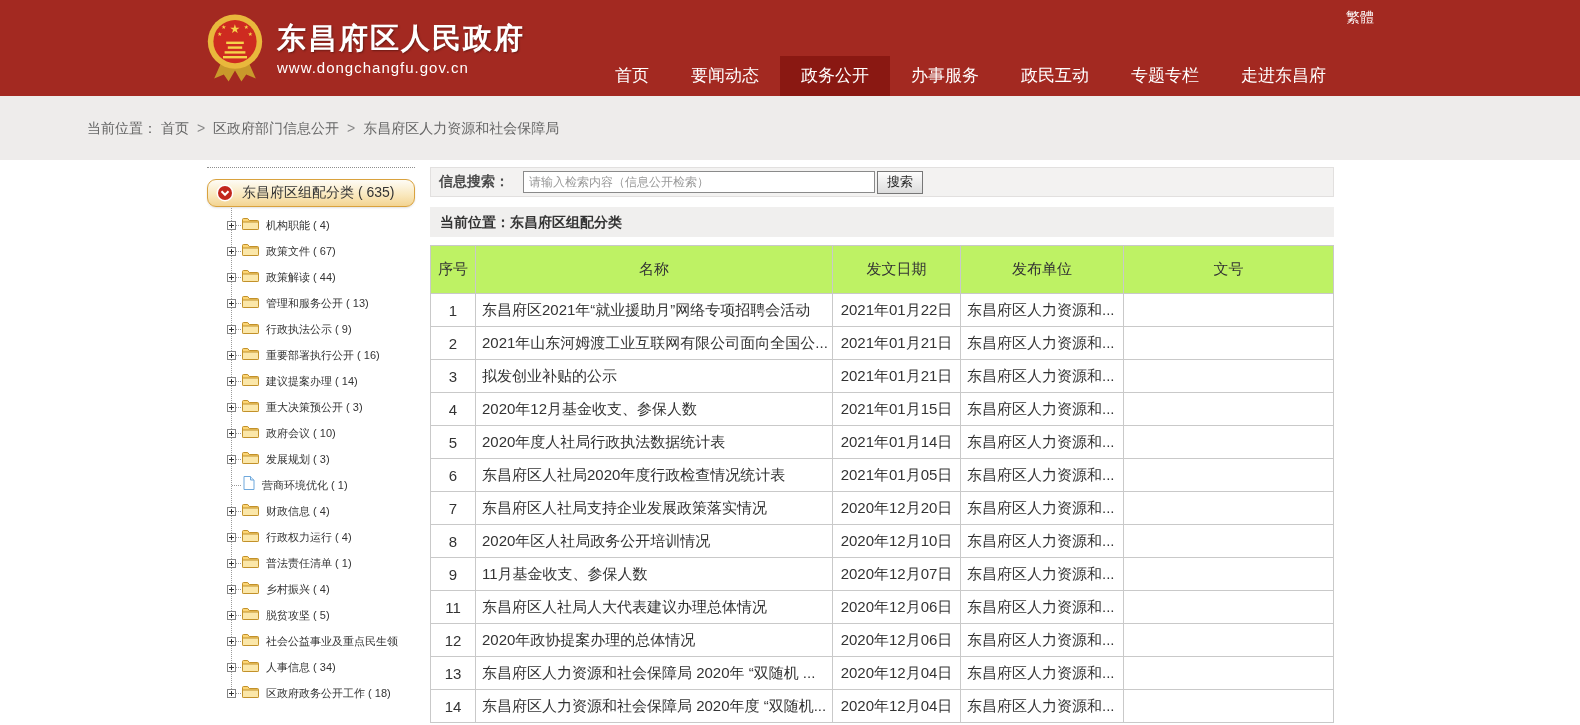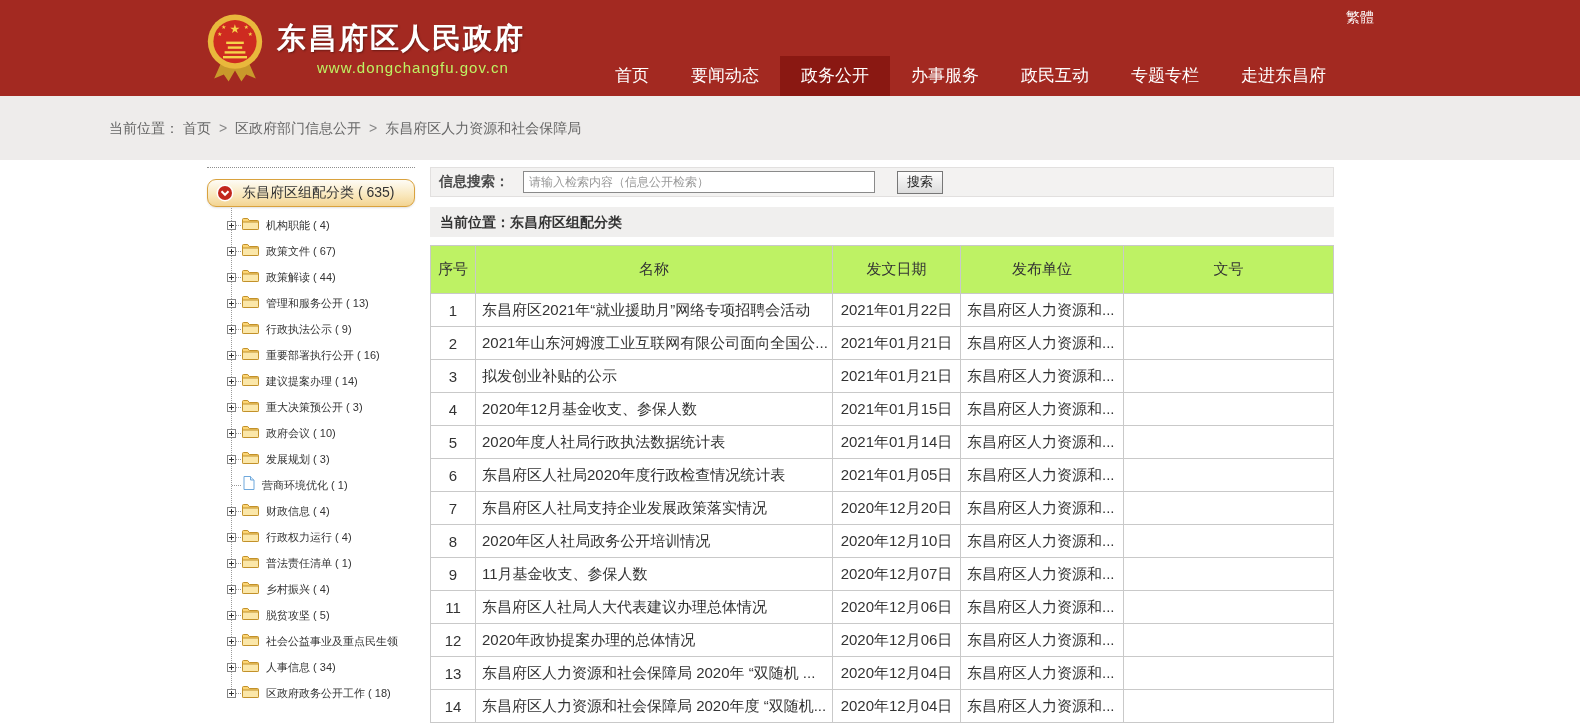--- a/index.html
+++ b/index.html
@@ -7,28 +7,28 @@
     font-family:"Liberation Sans","DejaVu Sans",sans-serif; }
 
   
   .site-header { position:relative; height:96px; background:#a32921; }
   .lang-switch { position:absolute; top:9px; right:206px; color:#fff; font-size:14px; cursor:pointer; }
   .logo-wrap { position:absolute; left:203px; top:10px; display:flex; align-items:center; }
   .emblem { width:64px; height:76px; flex:0 0 auto; }
   .title-block { margin-left:10px; }
   .site-title { color:#fff; font-size:29px; font-weight:bold; letter-spacing:2px; line-height:34px;
     text-shadow:1px 1px 2px rgba(0,0,0,.35); }
-  .site-url { color:#bef264; font-size:15px; margin-top:4px; letter-spacing:1px;margin-left:40px; }
+  .site-url { color:#ffffff; font-size:15px; margin-top:4px; letter-spacing:1px; }
   .main-nav { position:absolute; right:233px; bottom:0; display:flex; }
   .nav-item { height:40px; line-height:40px; padding:0 21px; color:#fff; font-size:17px;
     cursor:pointer; white-space:nowrap; }
   .nav-item.active { background:#8a1812; }
 
   
-  .crumb-band { height:64px; background:#eeeceb; line-height:64px; padding-left:109px;
+  .crumb-band { height:64px; background:#eeeceb; line-height:64px; padding-left:87px;
     font-size:14px; color:#666; }
   .crumb-band a, .crumb-link { color:#666; text-decoration:none; cursor:pointer; }
   .crumb-sep { margin:0 8px; color:#888; }
 
   
   .content { margin:7px 0 0 207px; width:1127px; display:flex; align-items:flex-start; }
 
   
   .sidebar { width:208px; flex:0 0 auto; border-top:1px dotted #8f8f8f; padding-top:11px; }
   .tree-root { display:flex; align-items:center; height:28px; padding-left:8px;
@@ -50,21 +50,21 @@
   .tree-label { margin-left:7px; font-size:11px; color:#333; white-space:nowrap; }
 
   
   .main-col { flex:1; margin-left:15px; }
   .search-panel { height:30px; background:#f3f2f1; border:1px solid #e2e0df;
     display:flex; align-items:center; padding-left:8px; }
   .search-label { font-size:14px; font-weight:bold; color:#4a4a4a; margin-right:14px; }
   .search-input { width:352px; height:22px; border:1px solid #8a8a8a; background:#fff;
     font-size:12px; padding:0 5px; color:#701a75; outline:none; }
   .search-input::placeholder { color:#999; }
-  .search-btn { margin-left:22px; height:23px; padding:0 9px; font-size:13px; color:#222;
+  .search-btn { margin-left:2px; height:23px; padding:0 9px; font-size:13px; color:#222;
     border:1px solid #777; background:linear-gradient(#fdfdfd,#dcdcdc); cursor:pointer; }
   .loc-bar { margin-top:10px; height:30px; line-height:30px; background:#f0efee;
     padding-left:10px; font-size:14px; font-weight:bold; color:#333; }
 
   
   table.doc-table { margin-top:8px; width:100%; border-collapse:collapse; table-layout:fixed; }
   .doc-table th { background:#bef264; border:1px solid #c9c9c9; height:48px;
     font-size:15px; font-weight:normal; color:#333; }
   .doc-table td { border:1px solid #c9c9c9; height:33px; font-size:15px; color:#333;
     white-space:nowrap; overflow:hidden; }

